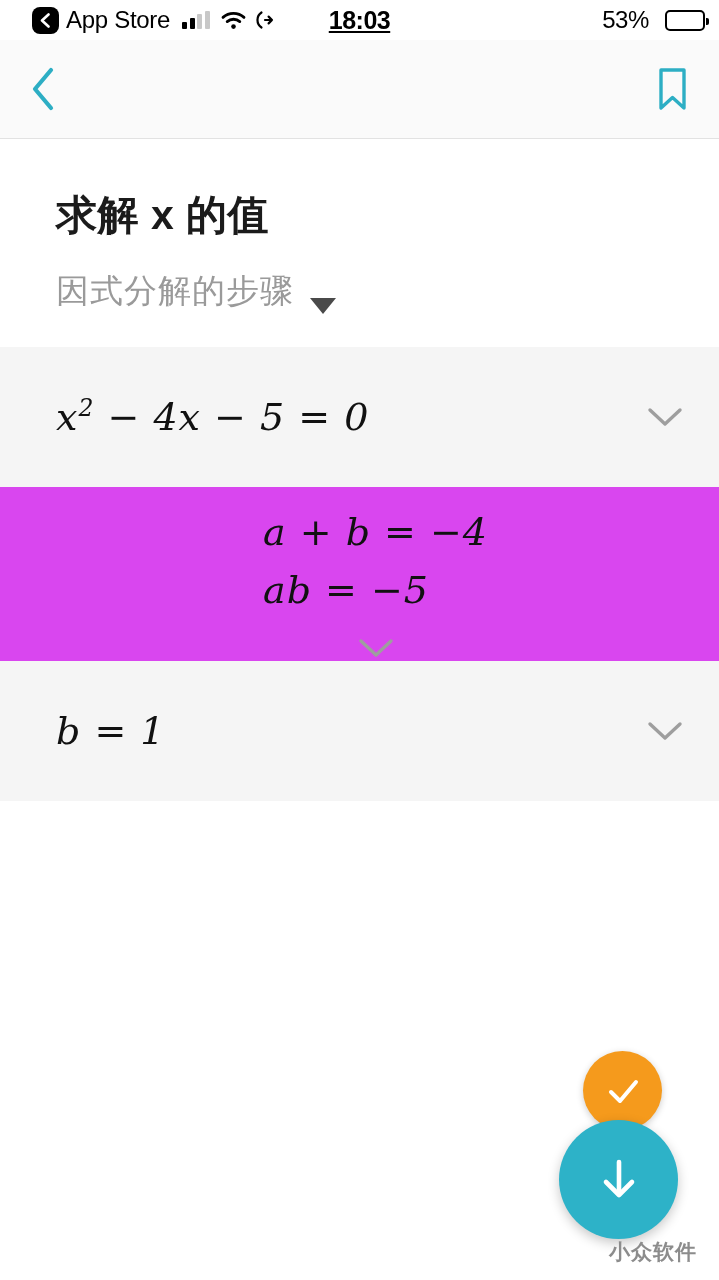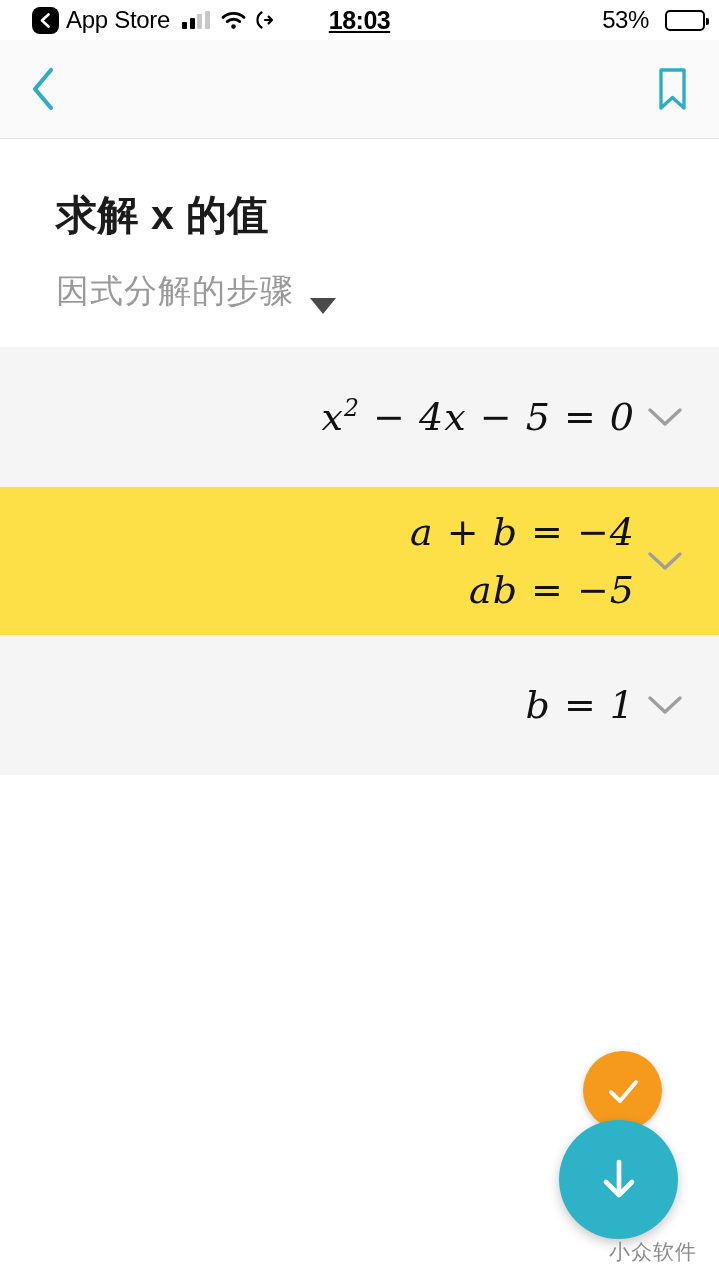--- a/index.html
+++ b/index.html
@@ -174,24 +174,23 @@
   .steps {
     margin-top: 33px;
   }
   .step {
     position: relative;
     display: flex;
     align-items: center;
     padding: 0 24px 0 56px;
     box-sizing: border-box;
     min-height: 140px;
-    text-align: right;
   }
   .step.shade { background: #f5f5f5; }
-  .step.plain { background: #fde047; }
+  .step.plain { background: #d946ef; flex-direction: column; }
   .step-body {
     flex: 1;
     display: flex;
     flex-direction: column;
     justify-content: center;
     gap: 20px;
     padding: 26px 0;
   }
   .math {
     font-family: "DejaVu Serif", "Liberation Serif", serif;
@@ -252,20 +251,21 @@
 
   
   .watermark {
     position: absolute;
     right: 22px;
     bottom: 14px;
     font-size: 21px;
     color: #8c8c8c;
     letter-spacing: 1px;
     z-index: 6;
+    font-weight: bold;
   }
 </style>
 </head>
 <body>
 
 <div class="statusbar">
   <div class="status-left">
     <div class="back-badge">
       <svg width="13" height="15" viewBox="0 0 13 15" aria-hidden="true">
         <path d="M9.5 1.5 L3 7.5 L9.5 13.5" fill="none" stroke="#fff" stroke-width="2.6" stroke-linecap="round" stroke-linejoin="round"></path>

